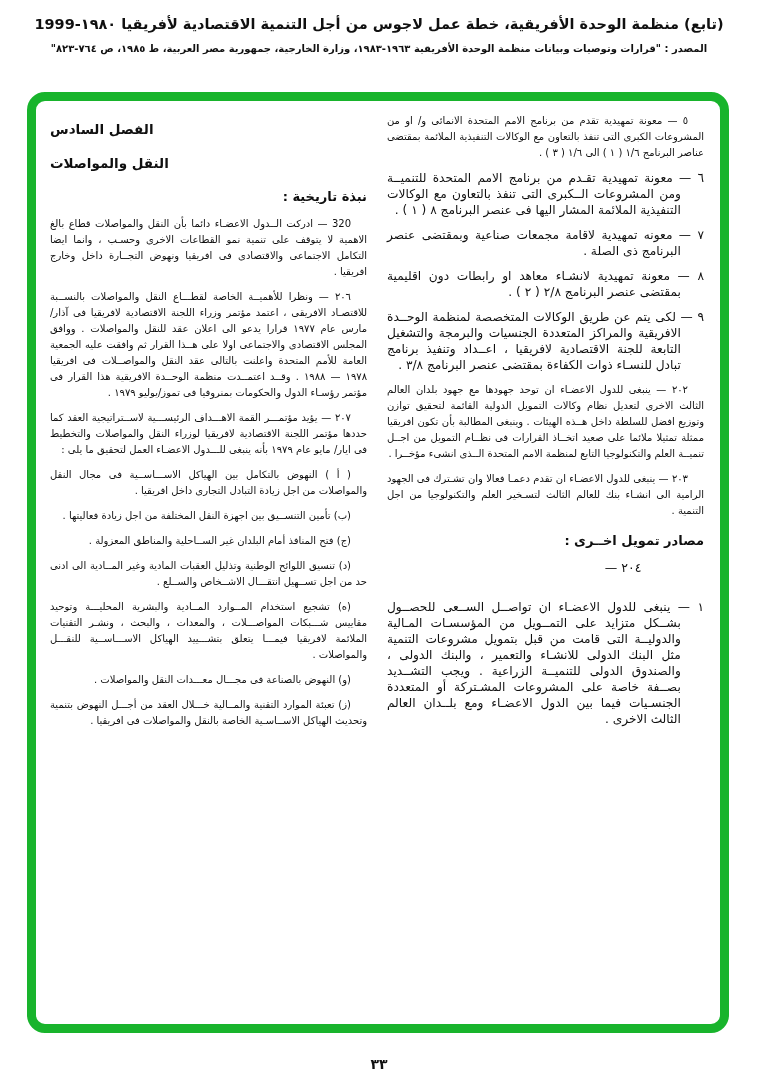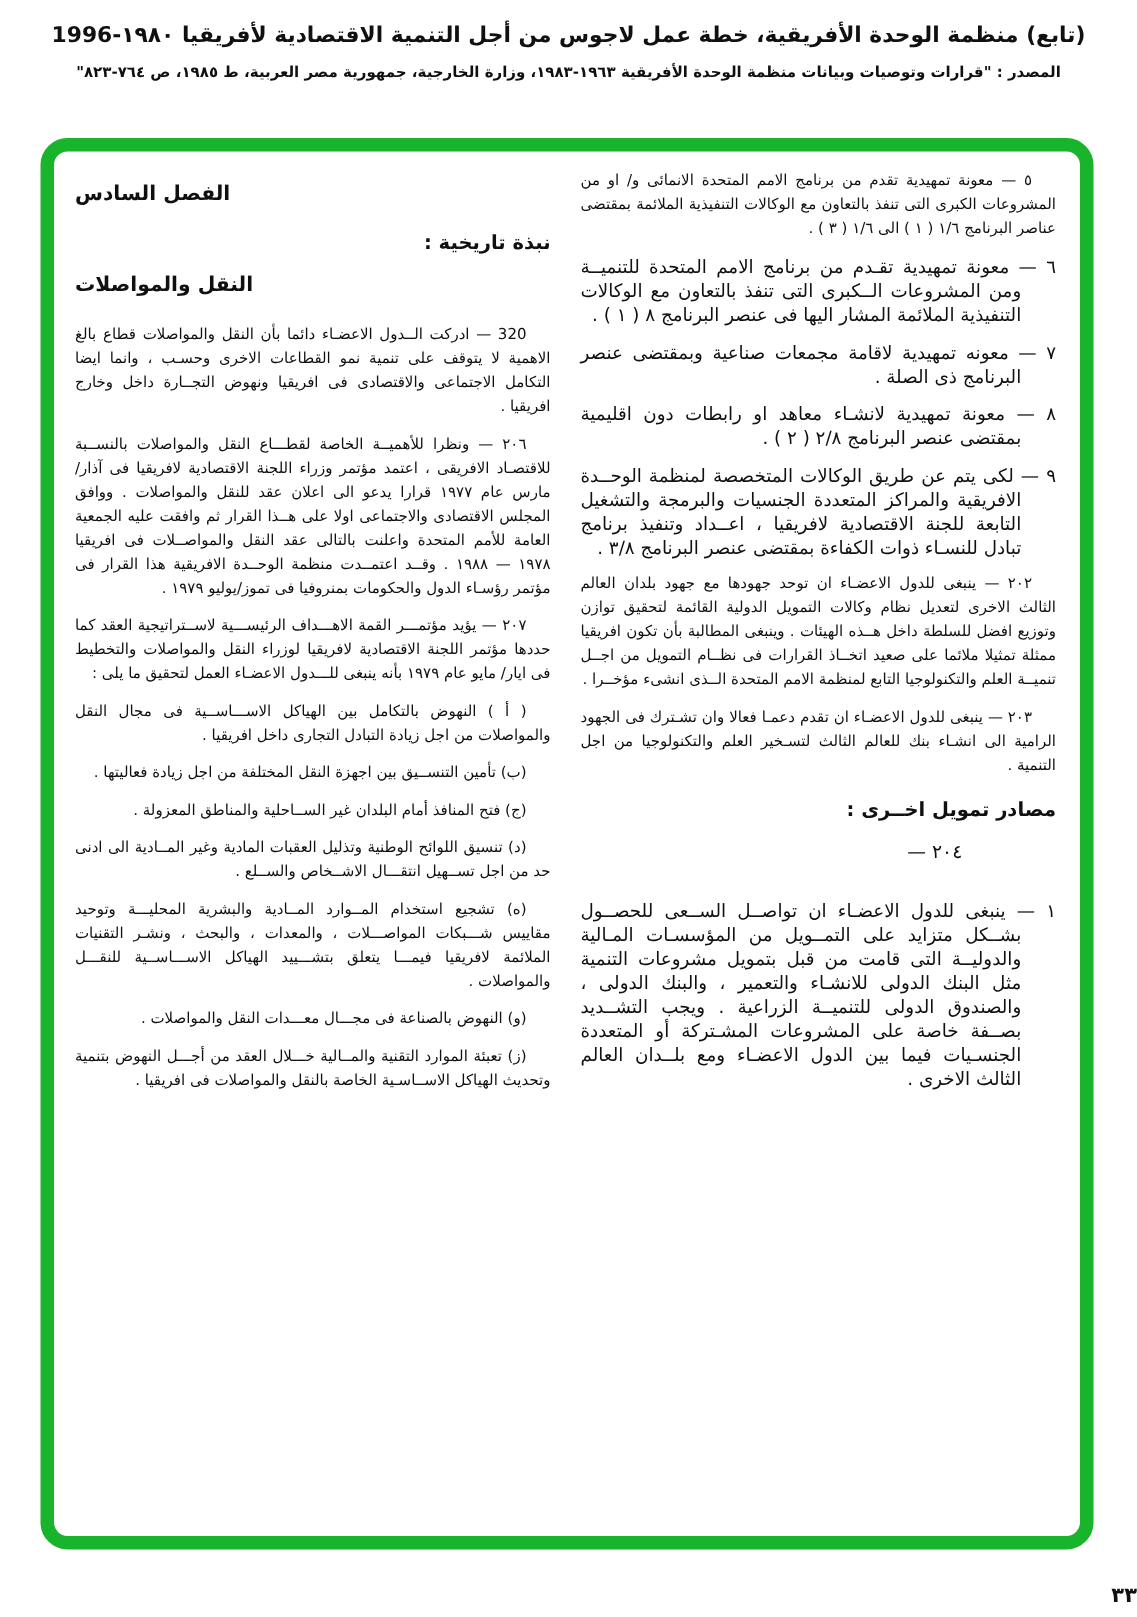--- a/index.html
+++ b/index.html
@@ -25,48 +25,48 @@
 
   .block { margin:0 0 9px 0; }
   .center-bold { text-align:left; font-weight:bold; font-size:13.5px; margin:8px 0 18px; }
   .heading { font-weight:bold; font-size:13px; margin:14px 0 12px; }
   .para { text-align:justify; text-indent:1.6em; font-size:10px; line-height:16px; }
   .hang { text-align:justify; padding-right:1.9em; text-indent:-1.9em; font-size:12.2px; line-height:16px; }
   .num-line { font-size:12.5px; text-indent:5em; margin:4px 0 24px; }
 
   .page-number {
     position:absolute; bottom:6px; left:0; right:0;
-    text-align:right; font-weight:bold; font-size:14px;
+    text-align:center; font-weight:bold; font-size:14px;
   }
 </style>
 </head>
 <body>
 
 <div class="header">
-  <div class="doc-title">(تابع) منظمة الوحدة الأفريقية، خطة عمل لاجوس من أجل التنمية الاقتصادية لأفريقيا ١٩٨٠-1996</div>
+  <div class="doc-title">(تابع) منظمة الوحدة الأفريقية، خطة عمل لاجوس من أجل التنمية الاقتصادية لأفريقيا ١٩٨٠-1999</div>
   <div class="doc-source">المصدر : "قرارات وتوصيات وبيانات منظمة الوحدة الأفريقية ١٩٦٣-١٩٨٣، وزارة الخارجية، جمهورية مصر العربية، ط ١٩٨٥، ص ٧٦٤-٨٢٣"</div>
 </div>
 
 <div class="frame">
   <div class="col" id="col-right">
       <div class="block para">٥ — معونة تمهيدية تقدم من برنامج الامم المتحدة الانمائى و/ او من المشروعات الكبرى التى تنفذ بالتعاون مع الوكالات التنفيذية الملائمة بمقتضى عناصر البرنامج ١/٦ ( ١ ) الى ١/٦ ( ٣ ) .</div>
       <div class="block hang">٦ — معونة تمهيدية تقـدم من برنامج الامم المتحدة للتنميــة ومن المشروعات الــكبرى التى تنفذ بالتعاون مع الوكالات التنفيذية الملائمة المشار اليها فى عنصر البرنامج ٨ ( ١ ) .</div>
       <div class="block hang">٧ — معونه تمهيدية لاقامة مجمعات صناعية وبمقتضى عنصر البرنامج ذى الصلة .</div>
       <div class="block hang">٨ — معونة تمهيدية لانشـاء معاهد او رابطات دون اقليمية بمقتضى عنصر البرنامج ٢/٨ ( ٢ ) .</div>
       <div class="block hang">٩ — لكى يتم عن طريق الوكالات المتخصصة لمنظمة الوحــدة الافريقية والمراكز المتعددة الجنسيات والبرمجة والتشغيل التابعة للجنة الاقتصادية لافريقيا ، اعــداد وتنفيذ برنامج تبادل للنسـاء ذوات الكفاءة بمقتضى عنصر البرنامج ٣/٨ .</div>
       <div class="block para">٢٠٢ — ينبغى للدول الاعضـاء ان توحد جهودها مع جهود بلدان العالم الثالث الاخرى لتعديل نظام وكالات التمويل الدولية القائمة لتحقيق توازن وتوزيع افضل للسلطة داخل هــذه الهيئات . وينبغى المطالبة بأن تكون افريقيا ممثلة تمثيلا ملائما على صعيد اتخــاذ القرارات فى نظــام التمويل من اجــل تنميــة العلم والتكنولوجيا التابع لمنظمة الامم المتحدة الــذى انشىء مؤخــرا .</div>
       <div class="block para">٢٠٣ — ينبغى للدول الاعضـاء ان تقدم دعمـا فعالا وان تشـترك فى الجهود الرامية الى انشـاء بنك للعالم الثالث لتسـخير العلم والتكنولوجيا من اجل التنمية .</div>
       <div class="block heading">مصادر تمويل اخــرى :</div>
       <div class="block num-line">٢٠٤ —</div>
       <div class="block hang">١ — ينبغى للدول الاعضـاء ان تواصــل الســعى للحصــول بشــكل متزايد على التمــويل من المؤسسـات المـالية والدوليــة التى قامت من قبل بتمويل مشروعات التنمية مثل البنك الدولى للانشـاء والتعمير ، والبنك الدولى ، والصندوق الدولى للتنميــة الزراعية . ويجب التشــديد بصــفة خاصة على المشروعات المشـتركة أو المتعددة الجنسـيات فيما بين الدول الاعضـاء ومع بلــدان العالم الثالث الاخرى .</div>
     </div>
   <div class="col" id="col-left">
       <div class="block center-bold">الفصل السادس</div>
+      <div class="block center-bold">النقل والمواصلات</div>
       <div class="block heading">نبذة تاريخية :</div>
-      <div class="block center-bold">النقل والمواصلات</div>
       <div class="block para">320 — ادركت الــدول الاعضـاء دائما بأن النقل والمواصلات قطاع بالغ الاهمية لا يتوقف على تنمية نمو القطاعات الاخرى وحسـب ، وانما ايضا التكامل الاجتماعى والاقتصادى فى افريقيا ونهوض التجــارة داخل وخارج افريقيا .</div>
       <div class="block para">٢٠٦ — ونظرا للأهميــة الخاصة لقطـــاع النقل والمواصلات بالنســبة للاقتصـاد الافريقى ، اعتمد مؤتمر وزراء اللجنة الاقتصادية لافريقيا فى آذار/مارس عام ١٩٧٧ قرارا يدعو الى اعلان عقد للنقل والمواصلات . ووافق المجلس الاقتصادى والاجتماعى اولا على هــذا القرار ثم وافقت عليه الجمعية العامة للأمم المتحدة واعلنت بالتالى عقد النقل والمواصــلات فى افريقيا ١٩٧٨ — ١٩٨٨ . وقــد اعتمــدت منظمة الوحــدة الافريقية هذا القرار فى مؤتمر رؤسـاء الدول والحكومات بمنروفيا فى تموز/يوليو ١٩٧٩ .</div>
       <div class="block para">٢٠٧ — يؤيد مؤتمـــر القمة الاهـــداف الرئيســـية لاســتراتيجية العقد كما حددها مؤتمر اللجنة الاقتصادية لافريقيا لوزراء النقل والمواصلات والتخطيط فى ايار/ مايو عام ١٩٧٩ بأنه ينبغى للـــدول الاعضـاء العمل لتحقيق ما يلى :</div>
       <div class="block para">( أ ) النهوض بالتكامل بين الهياكل الاســـاســية فى مجال النقل والمواصلات من اجل زيادة التبادل التجارى داخل افريقيا .</div>
       <div class="block para">(ب) تأمين التنســيق بين اجهزة النقل المختلفة من اجل زيادة فعاليتها .</div>
       <div class="block para">(ج) فتح المنافذ أمام البلدان غير الســاحلية والمناطق المعزولة .</div>
       <div class="block para">(د) تنسيق اللوائح الوطنية وتذليل العقبات المادية وغير المــادية الى ادنى حد من اجل تســهيل انتقـــال الاشــخاص والســلع .</div>
       <div class="block para">(ه) تشجيع استخدام المــوارد المــادية والبشرية المحليـــة وتوحيد مقاييس شـــبكات المواصـــلات ، والمعدات ، والبحث ، ونشـر التقنيات الملائمة لافريقيا فيمـــا يتعلق بتشـــييد الهياكل الاســـاســية للنقـــل والمواصلات .</div>
       <div class="block para">(و) النهوض بالصناعة فى مجـــال معـــدات النقل والمواصلات .</div>
       <div class="block para">(ز) تعبئة الموارد التقنية والمــالية خـــلال العقد من أجـــل النهوض بتنمية وتحديث الهياكل الاســاسـية الخاصة بالنقل والمواصلات فى افريقيا .</div>

